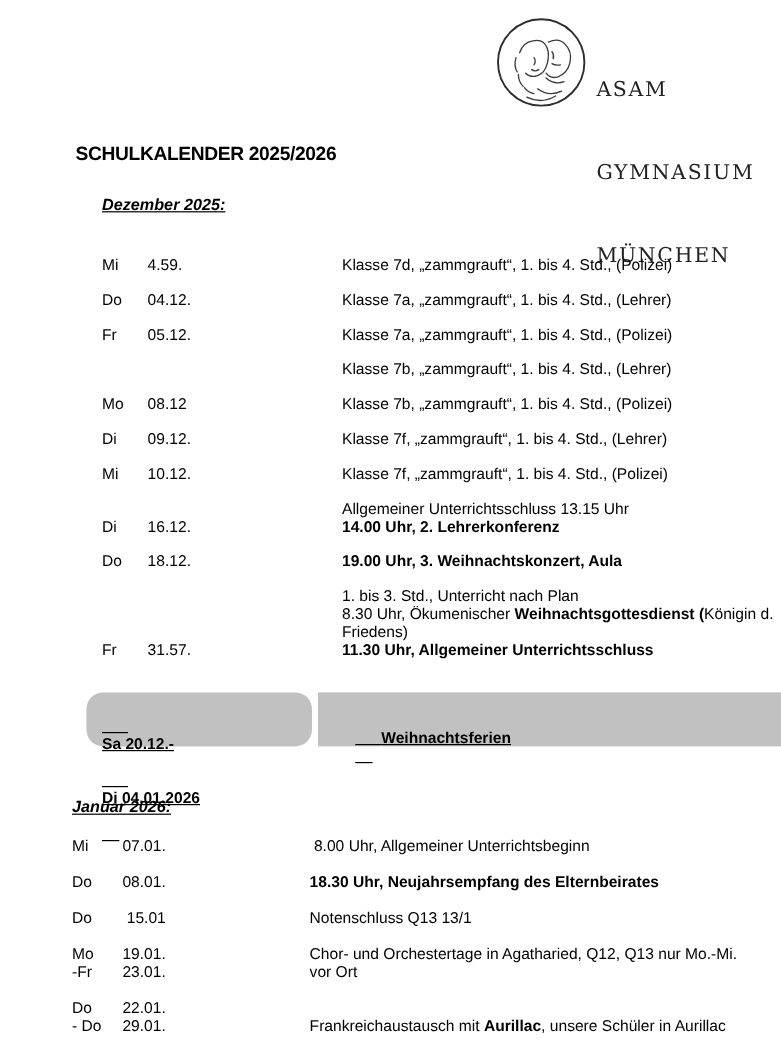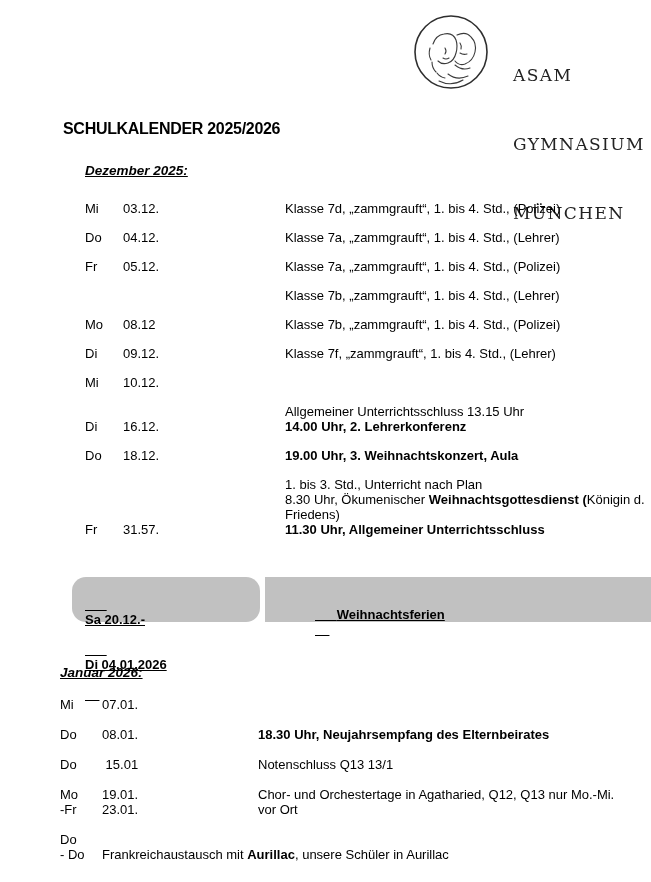--- a/index.html
+++ b/index.html
@@ -7,21 +7,21 @@
     width: 651px; height: 882px;
     background: #ffffff;
     font-family: "Liberation Sans", sans-serif;
     color: #000000;
     position: relative;
     overflow: hidden;
   }
   .page { position: absolute; inset: 0; }
 
   
-  .logo { position: absolute; left: 412px; top: 12px; display: flex; align-items: flex-start; gap: 23px; }
+  .logo { position: absolute; left: 412px; top: 12px; display: flex; align-items: flex-start; gap: 7px; }
   .logo-emblem { width: 78px; height: 80px; flex: 0 0 auto; }
   .logo-text {
     font-family: "DejaVu Serif", serif;
     font-size: 17px; line-height: 23px; letter-spacing: 1.4px;
     color: #222222; margin-top: 6px; white-space: pre;
   }
 
   
   .title {
     position: absolute; left: 63px; top: 109px;
@@ -30,21 +30,21 @@
   }
 
   
   .section { position: absolute; font-size: 13px; line-height: 15px; }
   .s0 { left: 85px; top: 163px; }
   .s1 { left: 60px; top: 665px; }
   .sec-heading {
     font-size: 13.5px; font-weight: bold; font-style: italic;
     text-decoration: underline; line-height: 16px; white-space: pre;
   }
-  .s0 .sec-heading { margin-bottom: 22px; }
+  .s0 .sec-heading { margin-bottom: 34px; }
   .s1 .sec-heading { margin-bottom: 16px; }
 
   .row { display: flex; align-items: flex-end; }
   .s0 .row { margin-bottom: 14px; }
   .s1 .row { margin-bottom: 15px; }
   .s0 .row-group + .row-group { margin-top: 13px; }
   .s1 .row-group + .row-group { margin-top: 8px; }
 
   .col { white-space: pre; }
   .s0 .day  { width: 38px; }
@@ -57,21 +57,21 @@
 
   
   .banner { position: absolute; left: 72px; right: 0; top: 577px; height: 45px; display: flex; }
   .banner-left {
     width: 175px; padding: 5px 0 0 13px;
     font-size: 13px; font-weight: bold; line-height: 15px;
     text-decoration: underline; white-space: pre;
   }
   .banner-gap { width: 5px; background: #ffffff; }
   .banner-right {
-    flex: 1; padding: 15px 0 0 50px;
+    flex: 1; padding: 15px 0 0 31px;
     font-size: 13px; font-weight: bold; line-height: 15px;
     text-decoration: underline; white-space: pre;
   }
 </style>
 </head>
 <body>
 
 <div class="page">
 
   <div class="logo">
@@ -102,21 +102,21 @@
   </div>
 
   <h1 class="title">SCHULKALENDER 2025/2026</h1>
 
   <div class="section s0">
     <div class="sec-heading">Dezember 2025:</div>
     <div>
         <div class="row-group">
           <div class="row">
             <div class="col day">Mi</div>
-            <div class="col date">03.12.</div>
+            <div class="col date">4.59.</div>
             <div class="col desc"><div class="line"><span>Klasse 7d, „zammgrauft“, 1. bis 4. Std., (Polizei)</span></div></div>
           </div>
           <div class="row">
             <div class="col day">Do</div>
             <div class="col date">04.12.</div>
             <div class="col desc"><div class="line"><span>Klasse 7a, „zammgrauft“, 1. bis 4. Std., (Lehrer)</span></div></div>
           </div>
           <div class="row">
             <div class="col day">Fr</div>
             <div class="col date">05.12.</div>
@@ -133,20 +133,21 @@
             <div class="col desc"><div class="line"><span>Klasse 7b, „zammgrauft“, 1. bis 4. Std., (Polizei)</span></div></div>
           </div>
           <div class="row">
             <div class="col day">Di</div>
             <div class="col date">09.12.</div>
             <div class="col desc"><div class="line"><span>Klasse 7f, „zammgrauft“, 1. bis 4. Std., (Lehrer)</span></div></div>
           </div>
           <div class="row">
             <div class="col day">Mi</div>
             <div class="col date">10.12.</div>
+            <div class="col desc"><div class="line"><span>Klasse 7f, „zammgrauft“, 1. bis 4. Std., (Polizei)</span></div></div>
           </div>
         </div>
         <div class="row-group">
           <div class="row">
             <div class="col day">Di</div>
             <div class="col date">16.12.</div>
             <div class="col desc"><div class="line"><span>Allgemeiner Unterrichtsschluss 13.15 Uhr</span></div><div class="line"><span class="b">14.00 Uhr, 2. Lehrerkonferenz</span></div></div>
           </div>
           <div class="row">
             <div class="col day">Do</div>
@@ -173,20 +174,21 @@
     </div>
   </div>
 
   <div class="section s1">
     <div class="sec-heading">Januar 2026:</div>
     <div>
         <div class="row-group">
           <div class="row">
             <div class="col day">Mi</div>
             <div class="col date">07.01.</div>
+            <div class="col desc"><div class="line"><span> 8.00 Uhr, Allgemeiner Unterrichtsbeginn</span></div></div>
           </div>
           <div class="row">
             <div class="col day">Do</div>
             <div class="col date">08.01.</div>
             <div class="col desc"><div class="line"><span class="b">18.30 Uhr, Neujahrsempfang des Elternbeirates</span></div></div>
           </div>
           <div class="row">
             <div class="col day">Do</div>
             <div class="col date"> 15.01</div>
             <div class="col desc"><div class="line"><span>Notenschluss Q13 13/1</span></div></div>
@@ -196,19 +198,21 @@
 -Fr</div>
             <div class="col date">19.01.
 23.01.</div>
             <div class="col desc"><div class="line"><span>Chor- und Orchestertage in Agatharied, Q12, Q13 nur Mo.-Mi.</span></div><div class="line"><span>vor Ort</span></div></div>
           </div>
         </div>
         <div class="row-group">
           <div class="row">
             <div class="col day">Do
 - Do</div>
+            <div class="col date">22.01.
+29.01.</div>
             <div class="col desc"><div class="line"><span>Frankreichaustausch mit </span><span class="b">Aurillac</span><span>, unsere Schüler in Aurillac</span></div></div>
           </div>
         </div>
       </div>
   </div>
 
 </div>
 
 </body></html>

